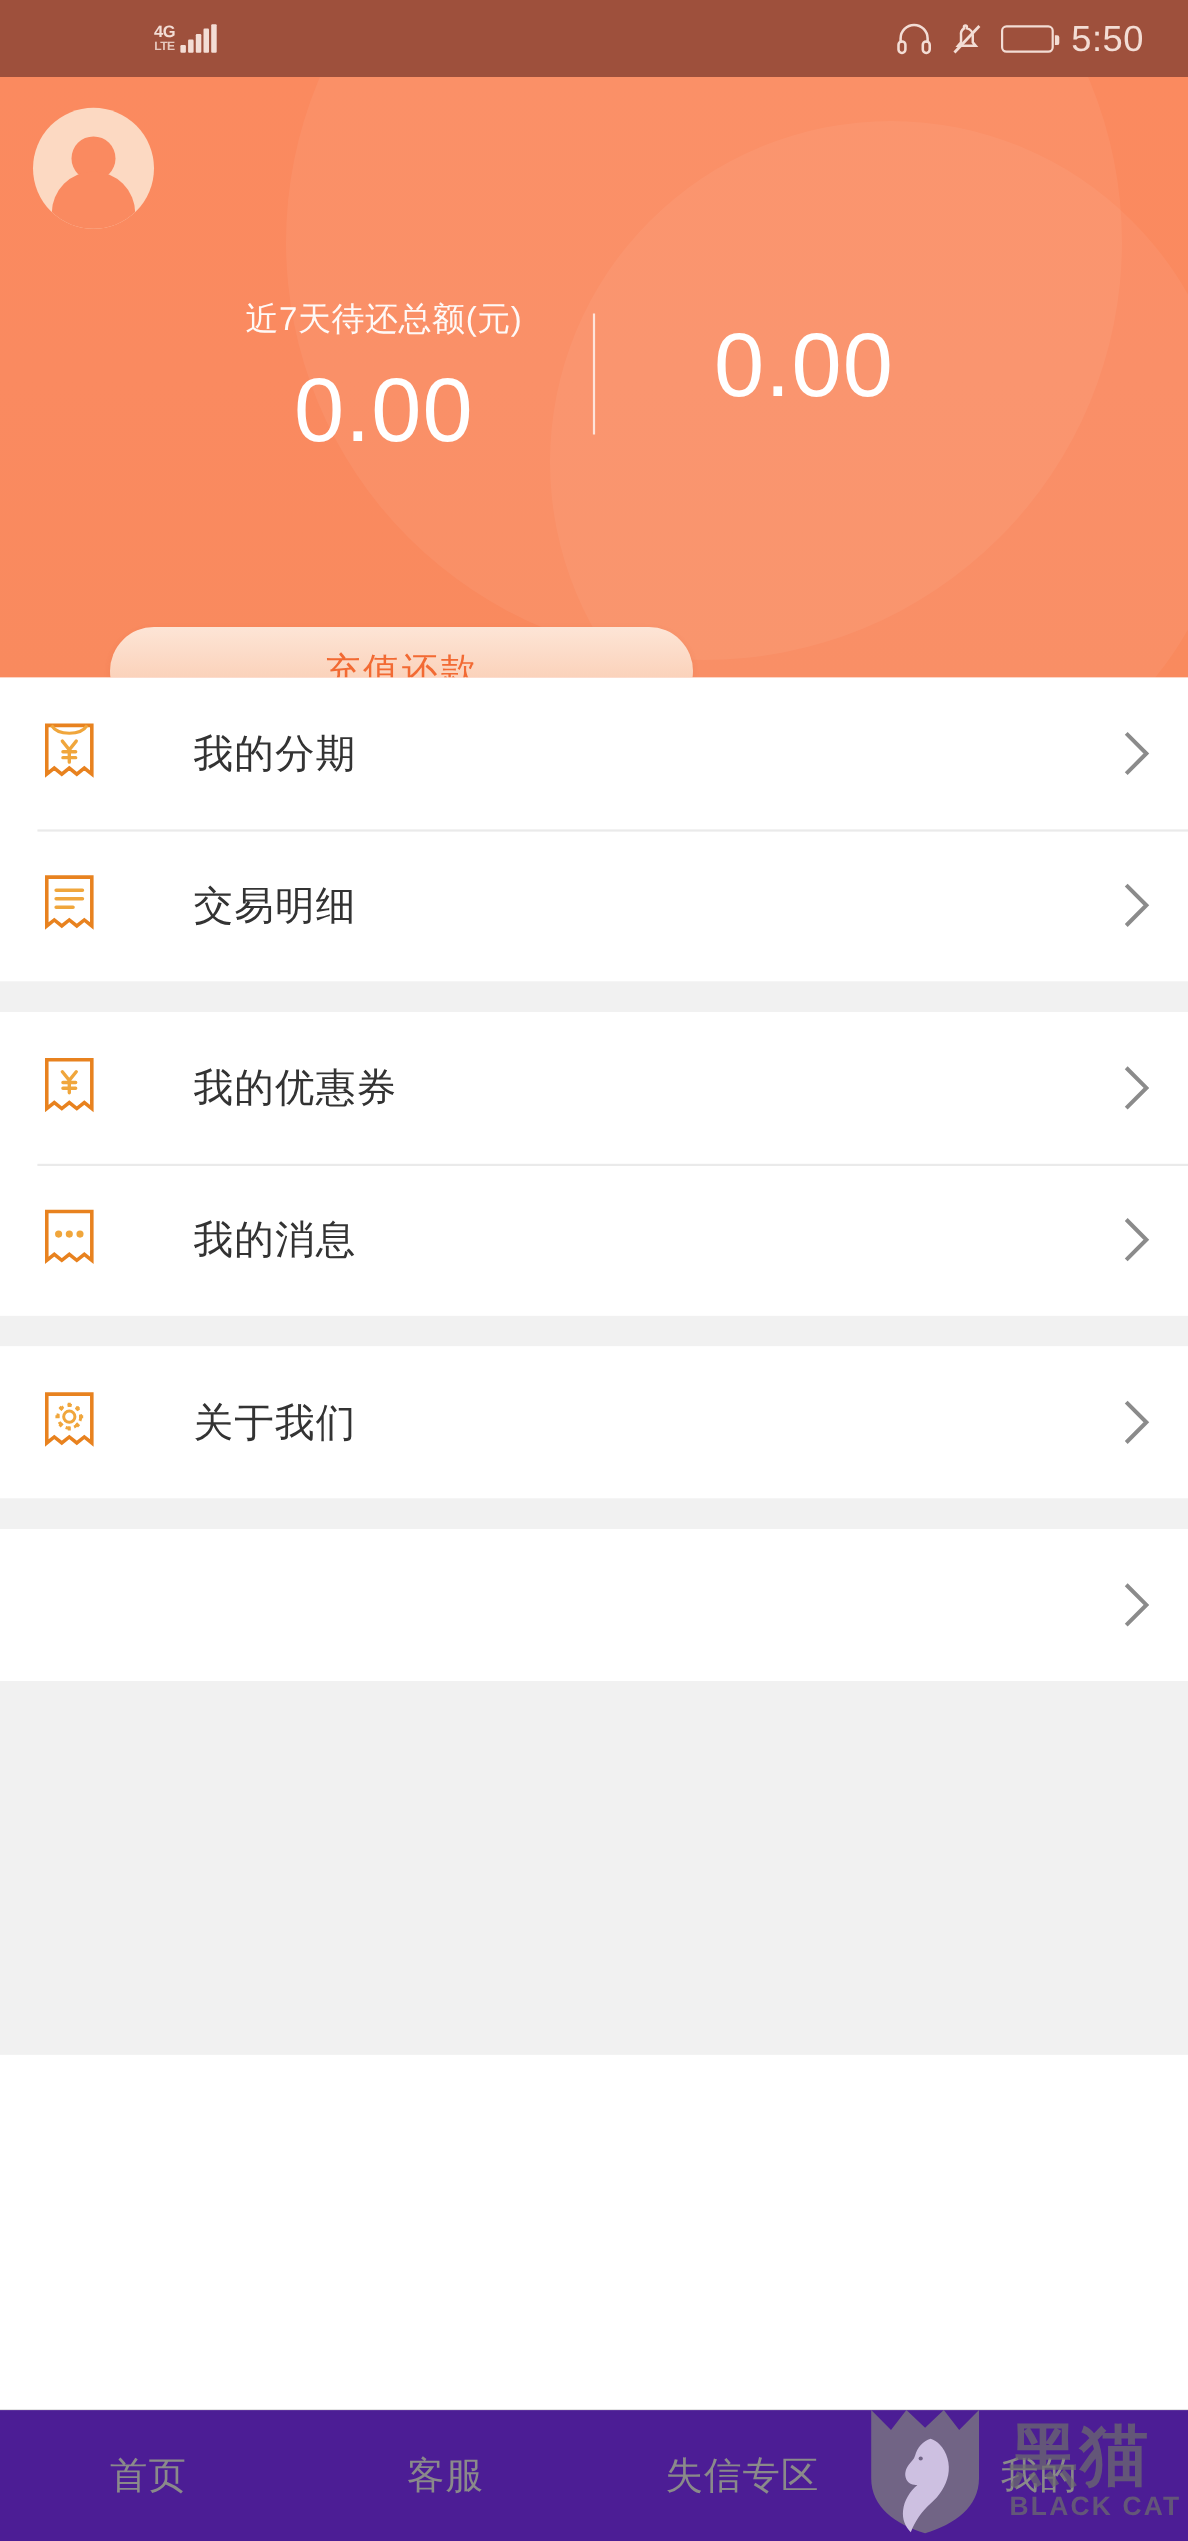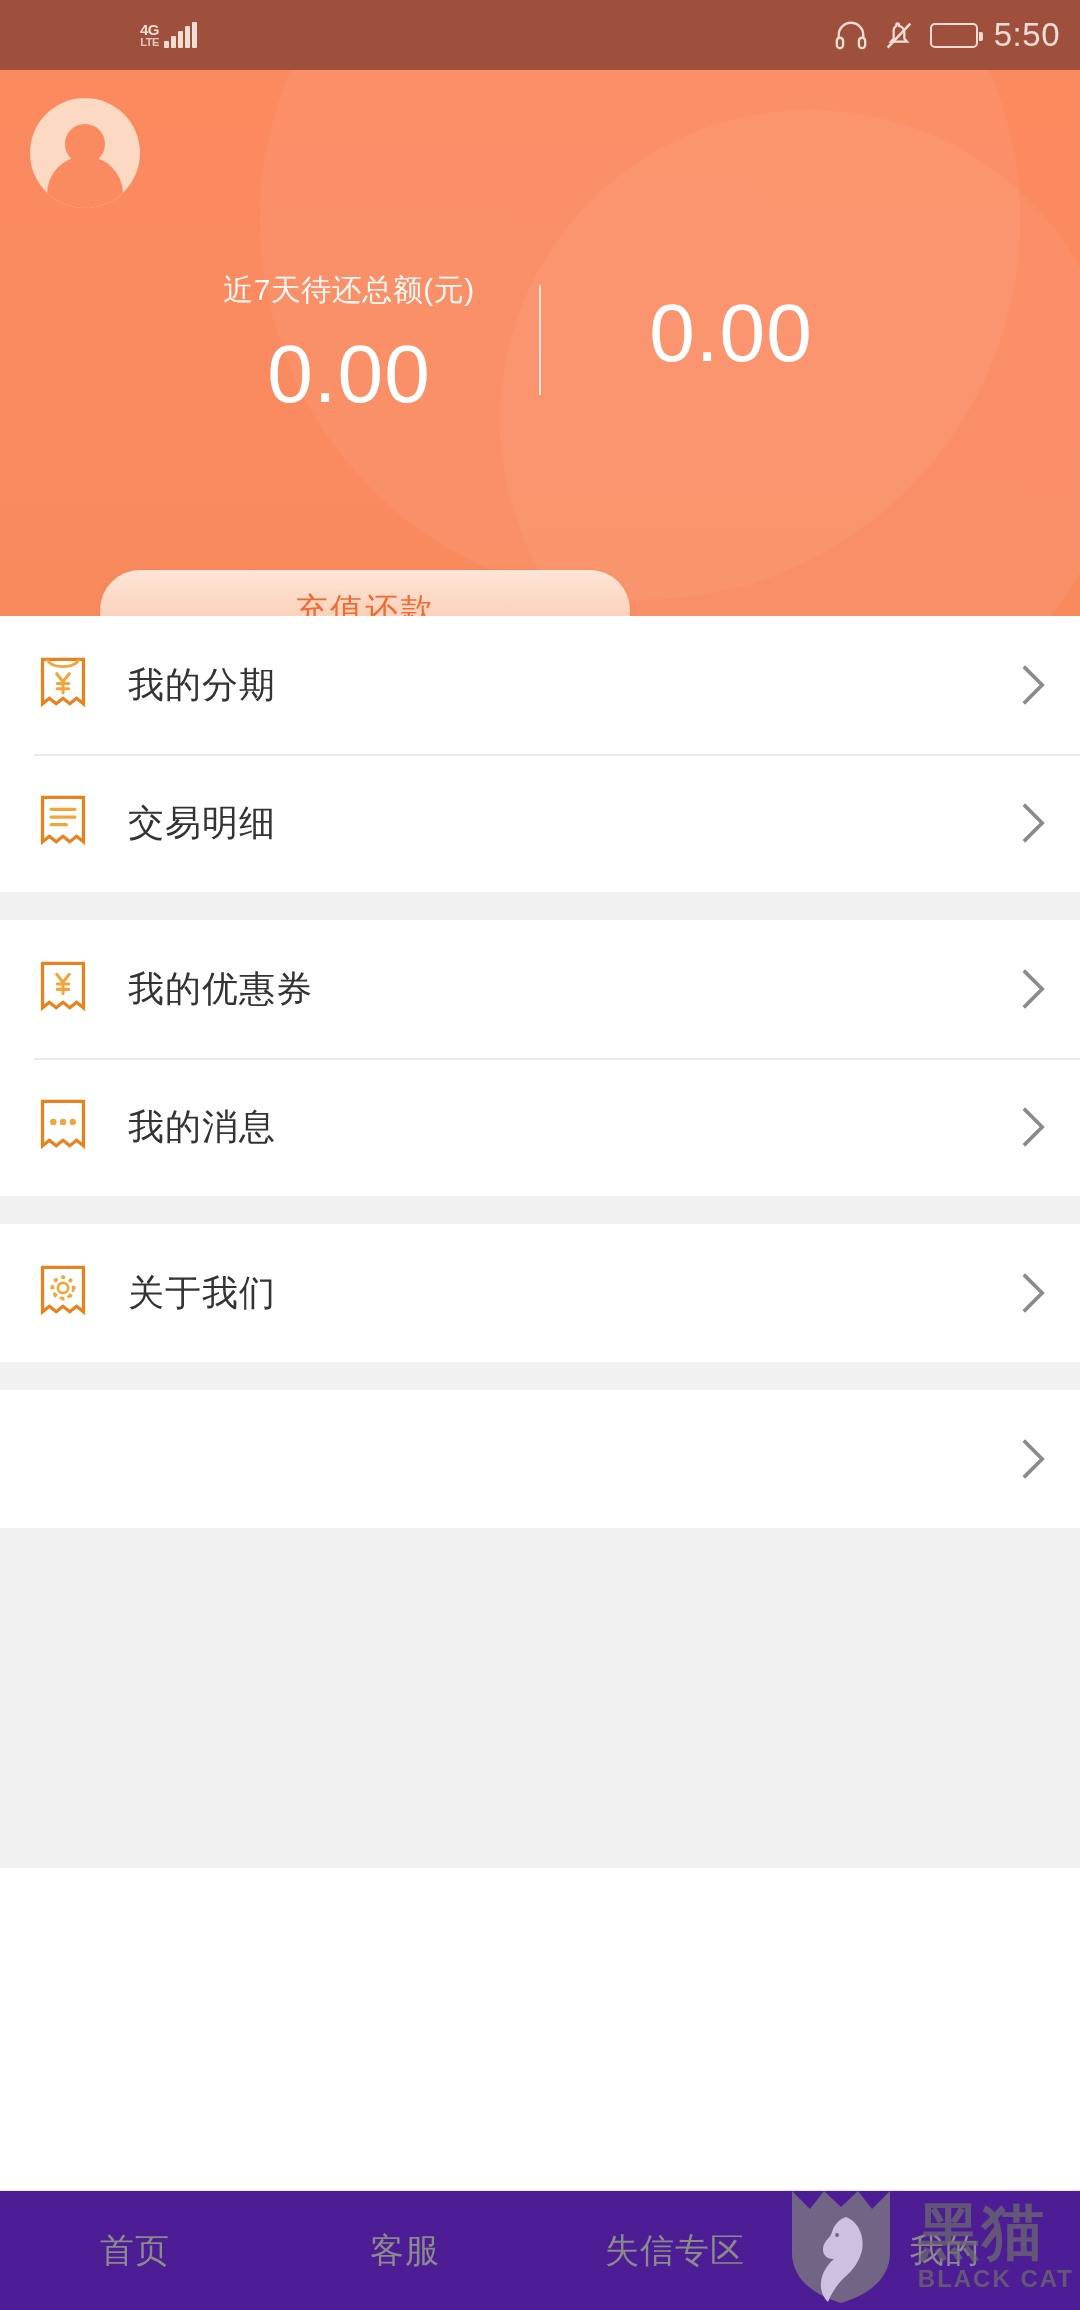--- a/index.html
+++ b/index.html
@@ -21,21 +21,21 @@
   .net-label{ display:flex; flex-direction:column; align-items:center; line-height:1; font-size:13px; font-weight:700; letter-spacing:-.5px;text-align:center; }
   .net-label .g4{ font-size:15px; }
   .net-label .lte{ font-size:11px; opacity:.85; }
   .bars{ display:flex; align-items:flex-end; gap:2px; height:26px; }
   .bars i{ display:block; width:5px; background:#f3ddd5; border-radius:1px; }
   .bars i:nth-child(1){ height:7px; }
   .bars i:nth-child(2){ height:12px; }
   .bars i:nth-child(3){ height:17px; }
   .bars i:nth-child(4){ height:22px; }
   .bars i:nth-child(5){ height:26px; }
-  .sb-right{ position:absolute; right:20px; top:50%; transform:translateY(-50%); display:flex; gap:16px; }
+  .sb-right{ position:absolute; right:40px; top:50%; transform:translateY(-50%); display:flex; gap:16px; }
   .sb-icon{ display:flex; align-items:center; }
   .battery{ width:48px; height:25px; border:2.5px solid #f3ddd5; border-radius:5px; position:relative; padding:3px; }
   .battery::after{ content:""; position:absolute; right:-7px; top:7px; width:4px; height:9px; background:#f3ddd5; border-radius:0 2px 2px 0;}
   .battery .lvl{ height:100%; width:48%; background:#f3ddd5; border-radius:2px; }
   .clock{ font-size:33px; letter-spacing:.5px; font-weight:400; }
 
   
   .header{
     position:relative; height:546px; overflow:hidden;
     background:linear-gradient(180deg,#fb8a5f 0%, #fa8a60 50%, #f98a5e 100%);
@@ -64,21 +64,21 @@
     color:#f26a33; font-size:33px; font-family:"Liberation Sans","DejaVu Sans",sans-serif;
     display:flex; align-items:center; justify-content:center; letter-spacing:2px;
     box-shadow:0 2px 6px rgba(180,70,30,.10);
   }
 
   
   .list{ background:#ffffff; }
   .gap{ height:28px; background:#f1f1f1; }
   .row{
     height:138px; display:flex; align-items:center; padding:0 34px 0 34px;
-    background:#ffffff; position:relative; cursor:pointer;
+    background:#ffffff; position:relative; cursor:pointer;gap:48px;
   }
   .row + .row::before{
     content:""; position:absolute; left:34px; right:0; top:0; height:1.5px; background:#eaeaea;
   }
   .row .ico{ width:58px; height:58px; flex:0 0 58px; margin-right:36px; display:flex; }
   .row .txt{ font-size:36px; color:#333333; letter-spacing:1px; }
   .row .chev{ margin-left:auto; width:26px; height:44px; }
   .row.blank{ height:138px; }
 
   .spacer{ background:#f1f1f1; height:340px; }

